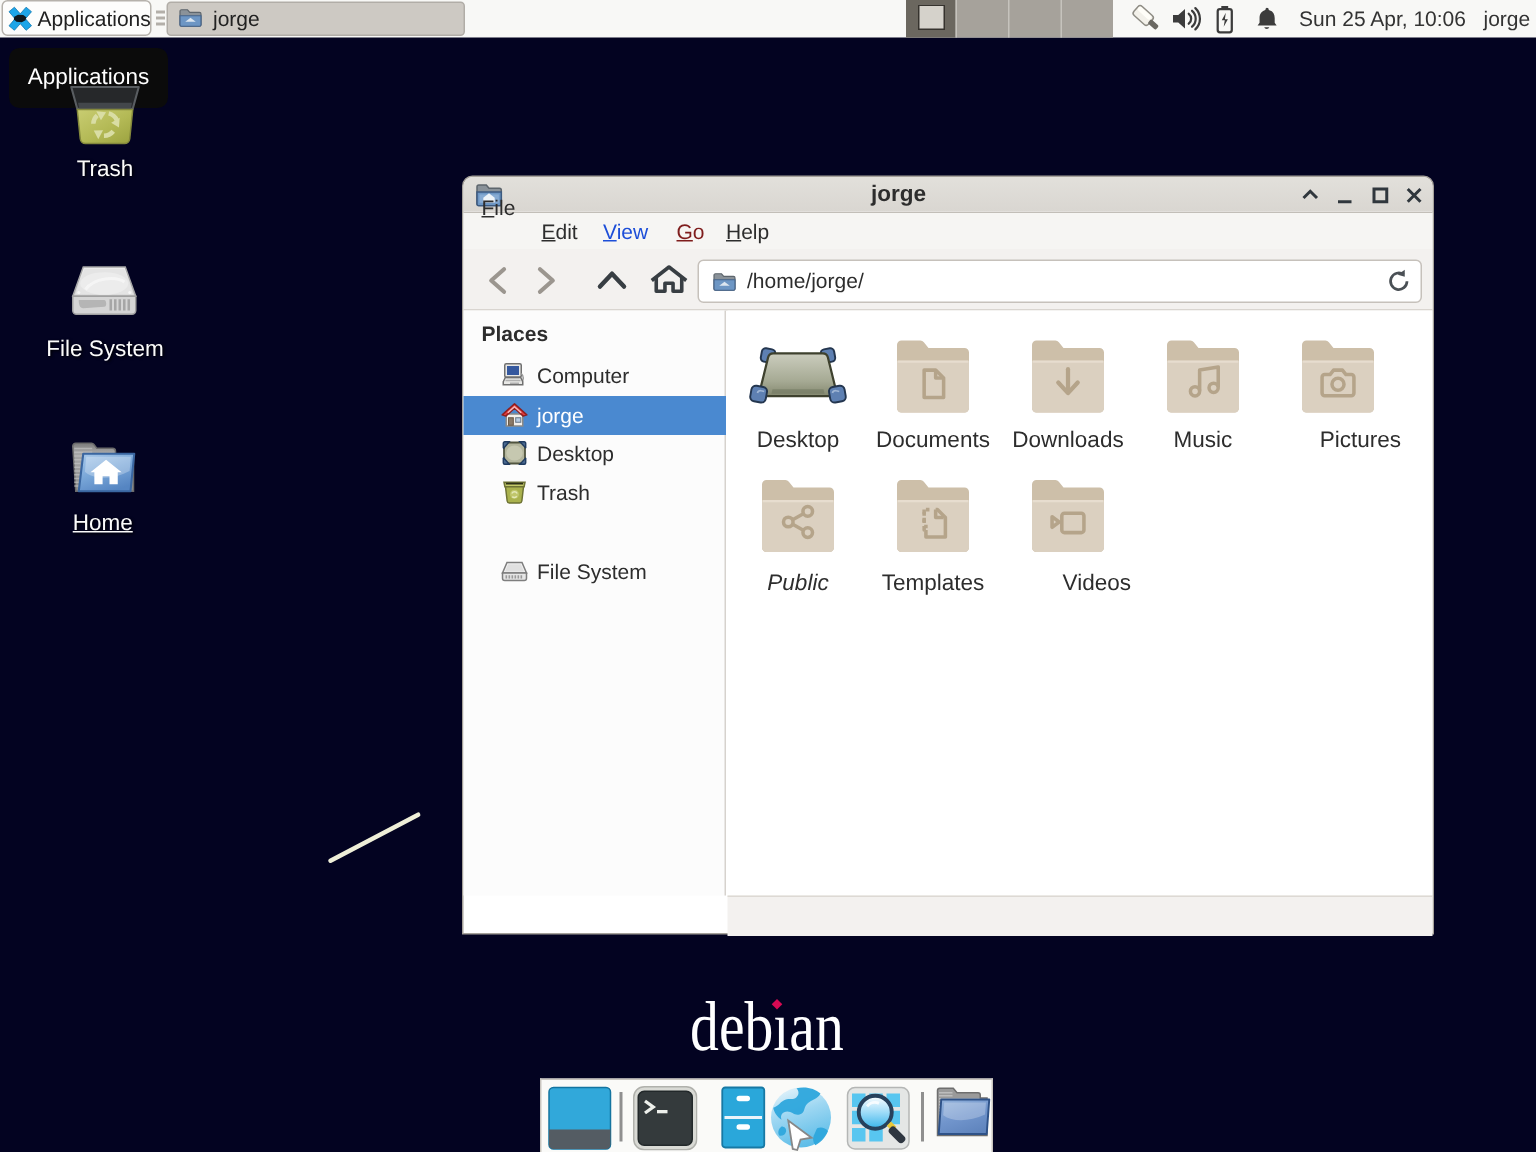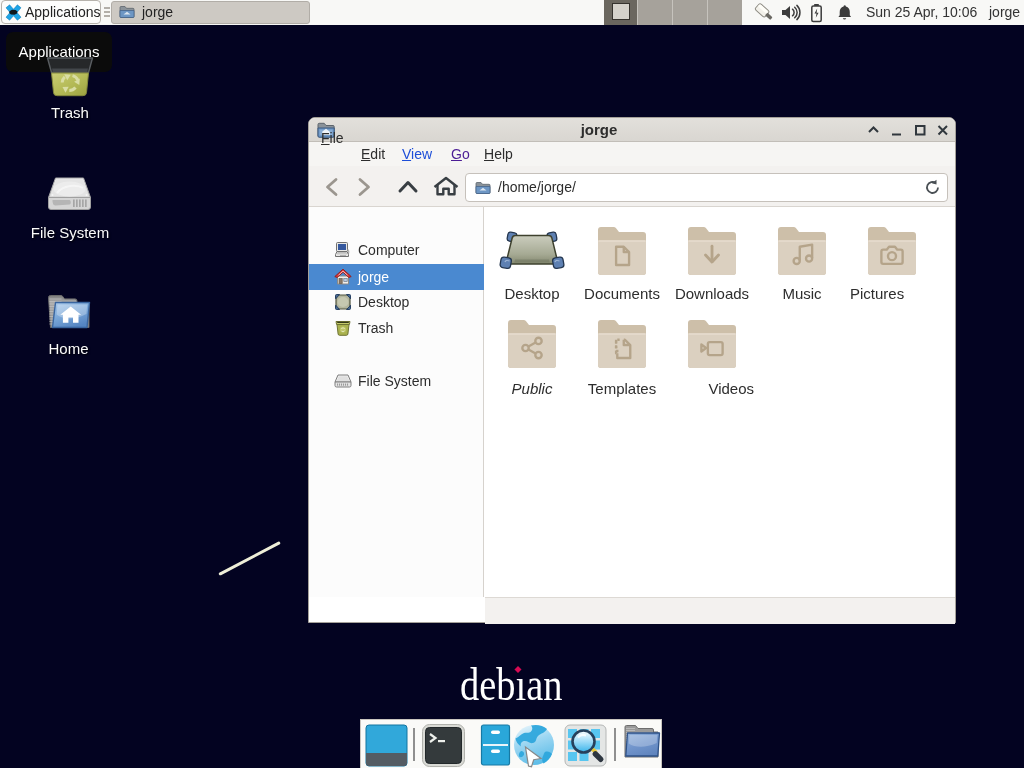--- a/index.html
+++ b/index.html
@@ -134,21 +134,21 @@
       </linearGradient>
     </defs>
     <path d="M1.5 3.5 a2 2 0 0 1 2-2 h10.5 a2 2 0 0 1 1.6 .8 l2 2.6 H28 a2 2 0 0 1 2 2 v1.6 H42 v25 H3.5 Z" fill="url(#hgr)" stroke="#6b6b6b" stroke-width="1"></path>
     <g stroke="#c2c2c2" stroke-width="1" opacity="0.7">
       <path d="M2.5 5 h12 M2.5 7.5 h12 M2.5 10 h25 M2.5 12.5 h25 M2.5 15 h4 M2.5 17.5 h4 M2.5 20 h4 M2.5 22.5 h4 M2.5 25 h4 M2.5 27.5 h4 M2.5 30 h4"></path>
     </g>
     <path d="M8.5 8.5 L42.5 8.5 L40 33.5 L5.5 33.5 Z" fill="url(#hbg)" stroke="#3a66a0" stroke-width="1.4" stroke-linejoin="round"></path>
     <path d="M10.5 10.5 L40.3 10.5 L39.4 20 C28 26 16 26 9.6 20.5 Z" fill="#ffffff" opacity="0.28"></path>
     <path d="M23.7 12.5 l10.4 8.3 h-2.6 v8 h-5.5 v-5.3 h-4.6 v5.3 h-5.5 v-8 h-2.6 Z" fill="#ffffff"></path>
   </svg>
-  <div class="abs" style="left:0px;top:340px;width:137px;text-align:center;color:#fbfbfb;font-size:15px;text-shadow:1px 1px 2px #000;">Home</div>
+  <div class="abs" style="left:0px;top:340px;width:137px;text-align:center;color:#fbfbfb;font-size:15px;text-shadow:1px 1px 2px #000;text-decoration:underline;">Home</div>
 </div>
 
 <div class="abs" style="left:219px;top:573px;width:69px;height:3px;background:#efefd8;transform:rotate(-27.7deg);transform-origin:0 50%;border-radius:2px;"></div>
 
 <div class="abs" id="window" style="left:308px;top:117px;width:648px;height:506px;background:#ffffff;border:1px solid #a5a19a;border-radius:7px 7px 0 0;">
 
   <div class="abs" style="left:0;top:0;width:646px;height:24px;background:linear-gradient(#e2e0db,#d9d6d1);border-bottom:1px solid #c2beb8;border-radius:6px 6px 0 0;"></div>
   <svg class="abs" style="left:7px;top:2px;" width="20" height="20" viewBox="0 0 20 20">
     <path d="M2 4.5 a1.2 1.2 0 0 1 1.2-1.2 h5 l1.8 2.2 h7 a1.2 1.2 0 0 1 1.2 1.2 v9 a1.2 1.2 0 0 1 -1.2 1.2 h-13.8 a1.2 1.2 0 0 1 -1.2-1.2 Z" fill="#8a9299" stroke="#5d656c" stroke-width="1"></path>
     <path d="M2 8 h16.2 v8 a1.2 1.2 0 0 1 -1.2 1.2 h-13.8 a1.2 1.2 0 0 1 -1.2-1.2 Z" fill="#6d96c4" stroke="#3c5a80" stroke-width="1"></path>
@@ -162,21 +162,21 @@
       <path d="M27 16.5 h9"></path>
       <rect x="51" y="8" width="8.5" height="8.5"></rect>
       <path d="M73.5 8 l8.5 8.5 M82 8 l-8.5 8.5"></path>
     </g>
   </svg>
 
   <div class="abs" style="left:0;top:24px;width:646px;height:24px;background:#f6f5f3;"></div>
   <div class="abs" style="left:12px;top:8px;height:24px;line-height:24px;font-size:14px;color:#2d2d2d;"><u>F</u>ile</div>
   <div class="abs" style="left:52px;top:24px;height:24px;line-height:24px;font-size:14px;color:#2d2d2d;"><u>E</u>dit</div>
   <div class="abs" style="left:93px;top:24px;height:24px;line-height:24px;font-size:14px;color:#1d4ed8;"><u>V</u>iew</div>
-  <div class="abs" style="left:142px;top:24px;height:24px;line-height:24px;font-size:14px;color:#4c1d95;"><u>G</u>o</div>
+  <div class="abs" style="left:142px;top:24px;height:24px;line-height:24px;font-size:14px;color:#7f1d1d;"><u>G</u>o</div>
   <div class="abs" style="left:175px;top:24px;height:24px;line-height:24px;font-size:14px;color:#2d2d2d;"><u>H</u>elp</div>
 
   <div class="abs" style="left:0;top:48px;width:646px;height:41px;background:#f3f1ef;border-bottom:1px solid #d9d5d0;"></div>
   <svg class="abs" style="left:14px;top:58px;" width="140" height="22" viewBox="0 0 140 22">
     <g stroke="#9b968f" stroke-width="2.8" fill="none" stroke-linecap="round" stroke-linejoin="round">
       <path d="M13 3.5 L4.5 11 L13 18.5"></path>
       <path d="M37 3.5 L45.5 11 L37 18.5"></path>
     </g>
     <g stroke="#383e43" stroke-width="3" fill="none" stroke-linecap="round" stroke-linejoin="round">
       <path d="M77 15 L85 6.5 L93 15"></path>
@@ -193,20 +193,21 @@
     <path d="M1 6.5 h14 v6 a1 1 0 0 1 -1 1 h-12 a1 1 0 0 1 -1-1 Z" fill="#6d96c4" stroke="#46648a" stroke-width="0.8"></path>
     <path d="M4.5 10.5 L8 7.8 L11.5 10.5 Z" fill="#dce6f0"></path>
   </svg>
   <div class="abs" style="left:189px;top:55px;height:45px;line-height:28px;font-size:14px;color:#2d2d2d;">/home/jorge/</div>
   <svg class="abs" style="left:615px;top:61px;" width="17" height="17" viewBox="0 0 17 17">
     <path d="M14 8.5 a5.5 5.5 0 1 1 -2.2-4.4" stroke="#4a5055" stroke-width="1.8" fill="none"></path>
     <path d="M12.5 0.8 L12.5 5.5 L7.8 4.2 Z" fill="#4a5055"></path>
   </svg>
 
   <div class="abs" style="left:0;top:89px;width:175px;height:390px;background:#fcfcfc;border-right:1px solid #d6d2cd;"></div>
+  <div class="abs" style="left:12px;top:96px;width:160px;height:20px;font-size:14px;font-weight:bold;color:#2d2d2d;">Places</div>
   <div class="abs" style="left:25px;top:123px;width:18px;height:18px;" id="ic-computer">
     <svg width="18" height="18" viewBox="0 0 18 18">
         <rect x="2.5" y="1.5" width="11" height="9" rx="1" fill="#e8e8e6" stroke="#707070" stroke-width="1"></rect>
         <rect x="4" y="3" width="8" height="6" fill="#35589e"></rect>
         <path d="M13.5 8 a4 4 0 0 1 0 6" stroke="#9a9a9a" stroke-width="1" fill="none"></path>
         <path d="M1.5 13.5 l1.5-3 h10 l1.5 3 v2 h-13 Z" fill="#e8e8e6" stroke="#707070" stroke-width="1"></path>
         <path d="M3.5 11.5 h9 M3 12.8 h10" stroke="#b0b0b0" stroke-width="0.8"></path>
         <rect x="6" y="14" width="6" height="1" fill="#b0b0b0"></rect>
       </svg>
   </div>
@@ -324,21 +325,21 @@
     </svg>
     <div class="abs" style="left:275px;top:78px;width:84px;text-align:center;font-size:15px;color:#2d2d2d;">Music</div>
 
     <svg class="abs" style="left:381px;top:18px;" width="52" height="52" viewBox="0 0 52 52">
       <use href="#fold"></use>
       <g transform="translate(-2.32,-3.63) scale(1.18)" stroke="#b5a48a" stroke-width="2" fill="none" stroke-linejoin="round">
           <path d="M15 25.5 a1.5 1.5 0 0 1 1.5-1.5 h3 l2-2.5 h5 l2 2.5 h3 a1.5 1.5 0 0 1 1.5 1.5 v9 a1.5 1.5 0 0 1 -1.5 1.5 h-15 a1.5 1.5 0 0 1 -1.5-1.5 Z"></path>
           <circle cx="24" cy="29.5" r="3.4"></circle>
         </g>
     </svg>
-    <div class="abs" style="left:365px;top:78px;width:84px;text-align:left;font-size:15px;color:#2d2d2d;">Pictures</div>
+    <div class="abs" style="left:365px;top:78px;width:84px;text-align:right;font-size:15px;color:#2d2d2d;">Pictures</div>
 
     <svg class="abs" style="left:21px;top:111px;" width="52" height="52" viewBox="0 0 52 52">
       <use href="#fold"></use>
       <g transform="translate(-2.32,-3.63) scale(1.18)" stroke="#b5a48a" stroke-width="2" fill="none">
           <circle cx="18.5" cy="28.5" r="2.7"></circle>
           <circle cx="29.5" cy="22.5" r="2.7"></circle>
           <circle cx="29.5" cy="34.5" r="2.7"></circle>
           <path d="M21 27.2 l6-3.4 M21 29.8 l6 3.4"></path>
         </g>
     </svg>

